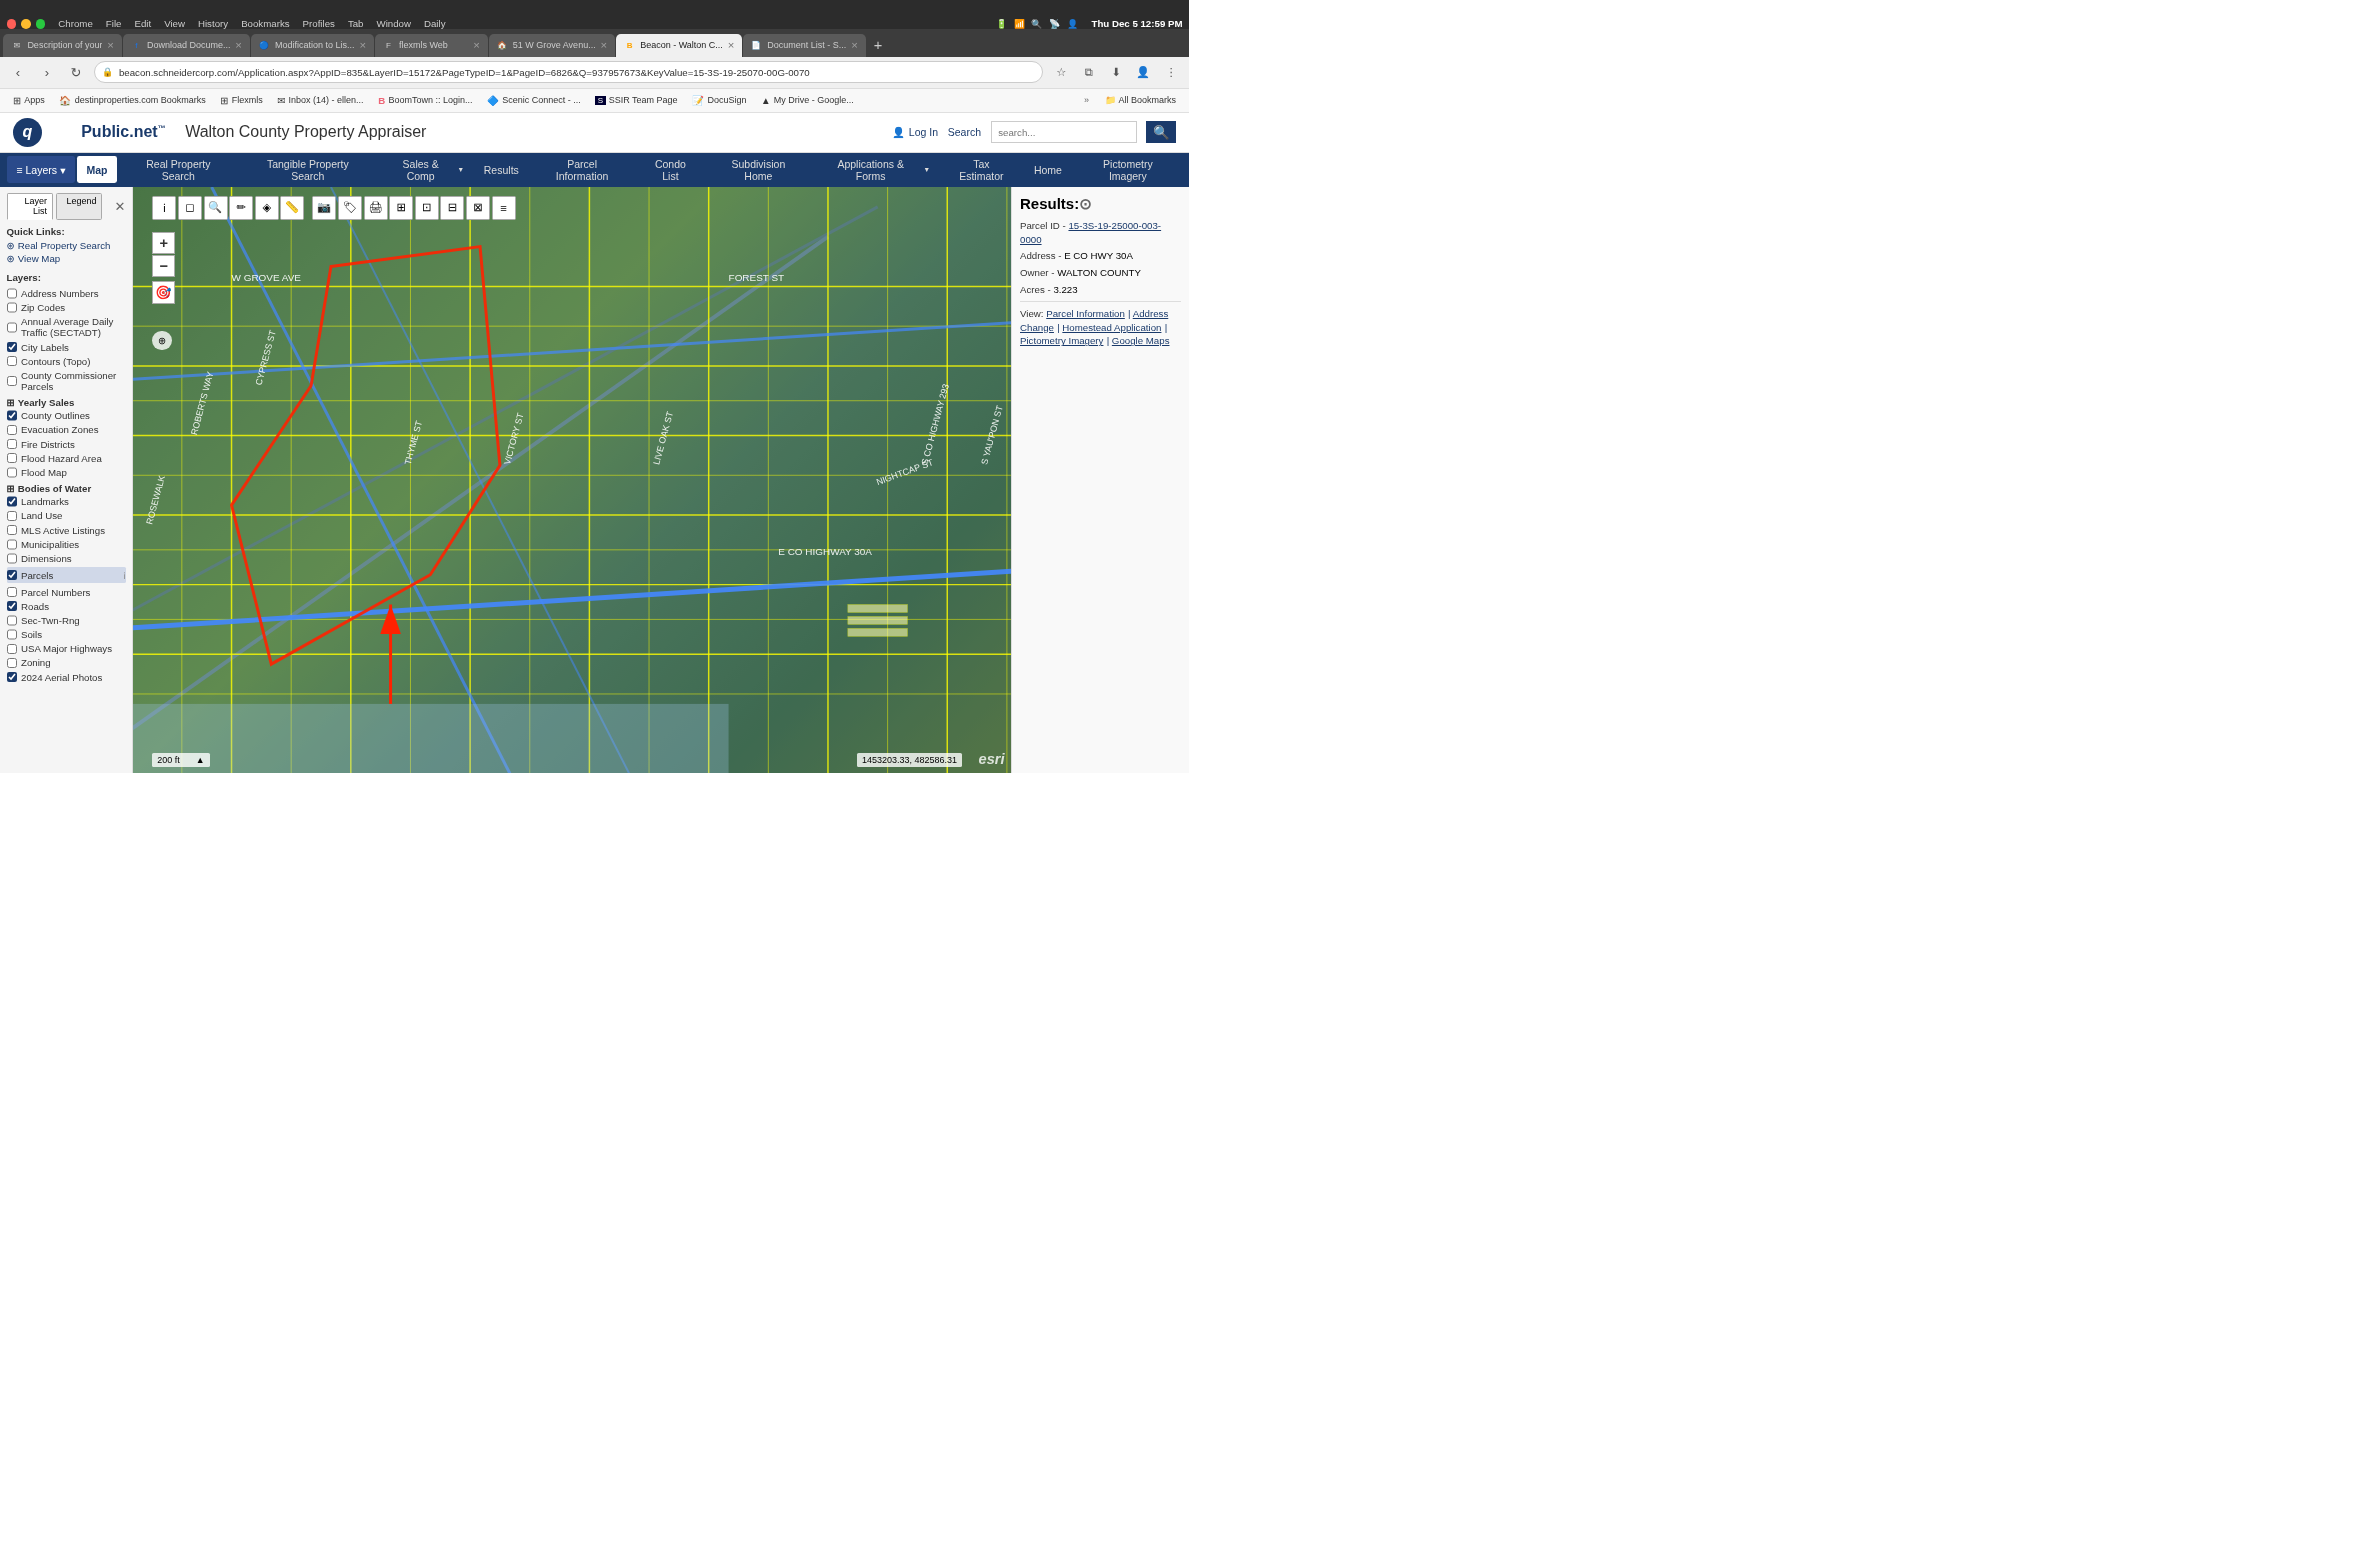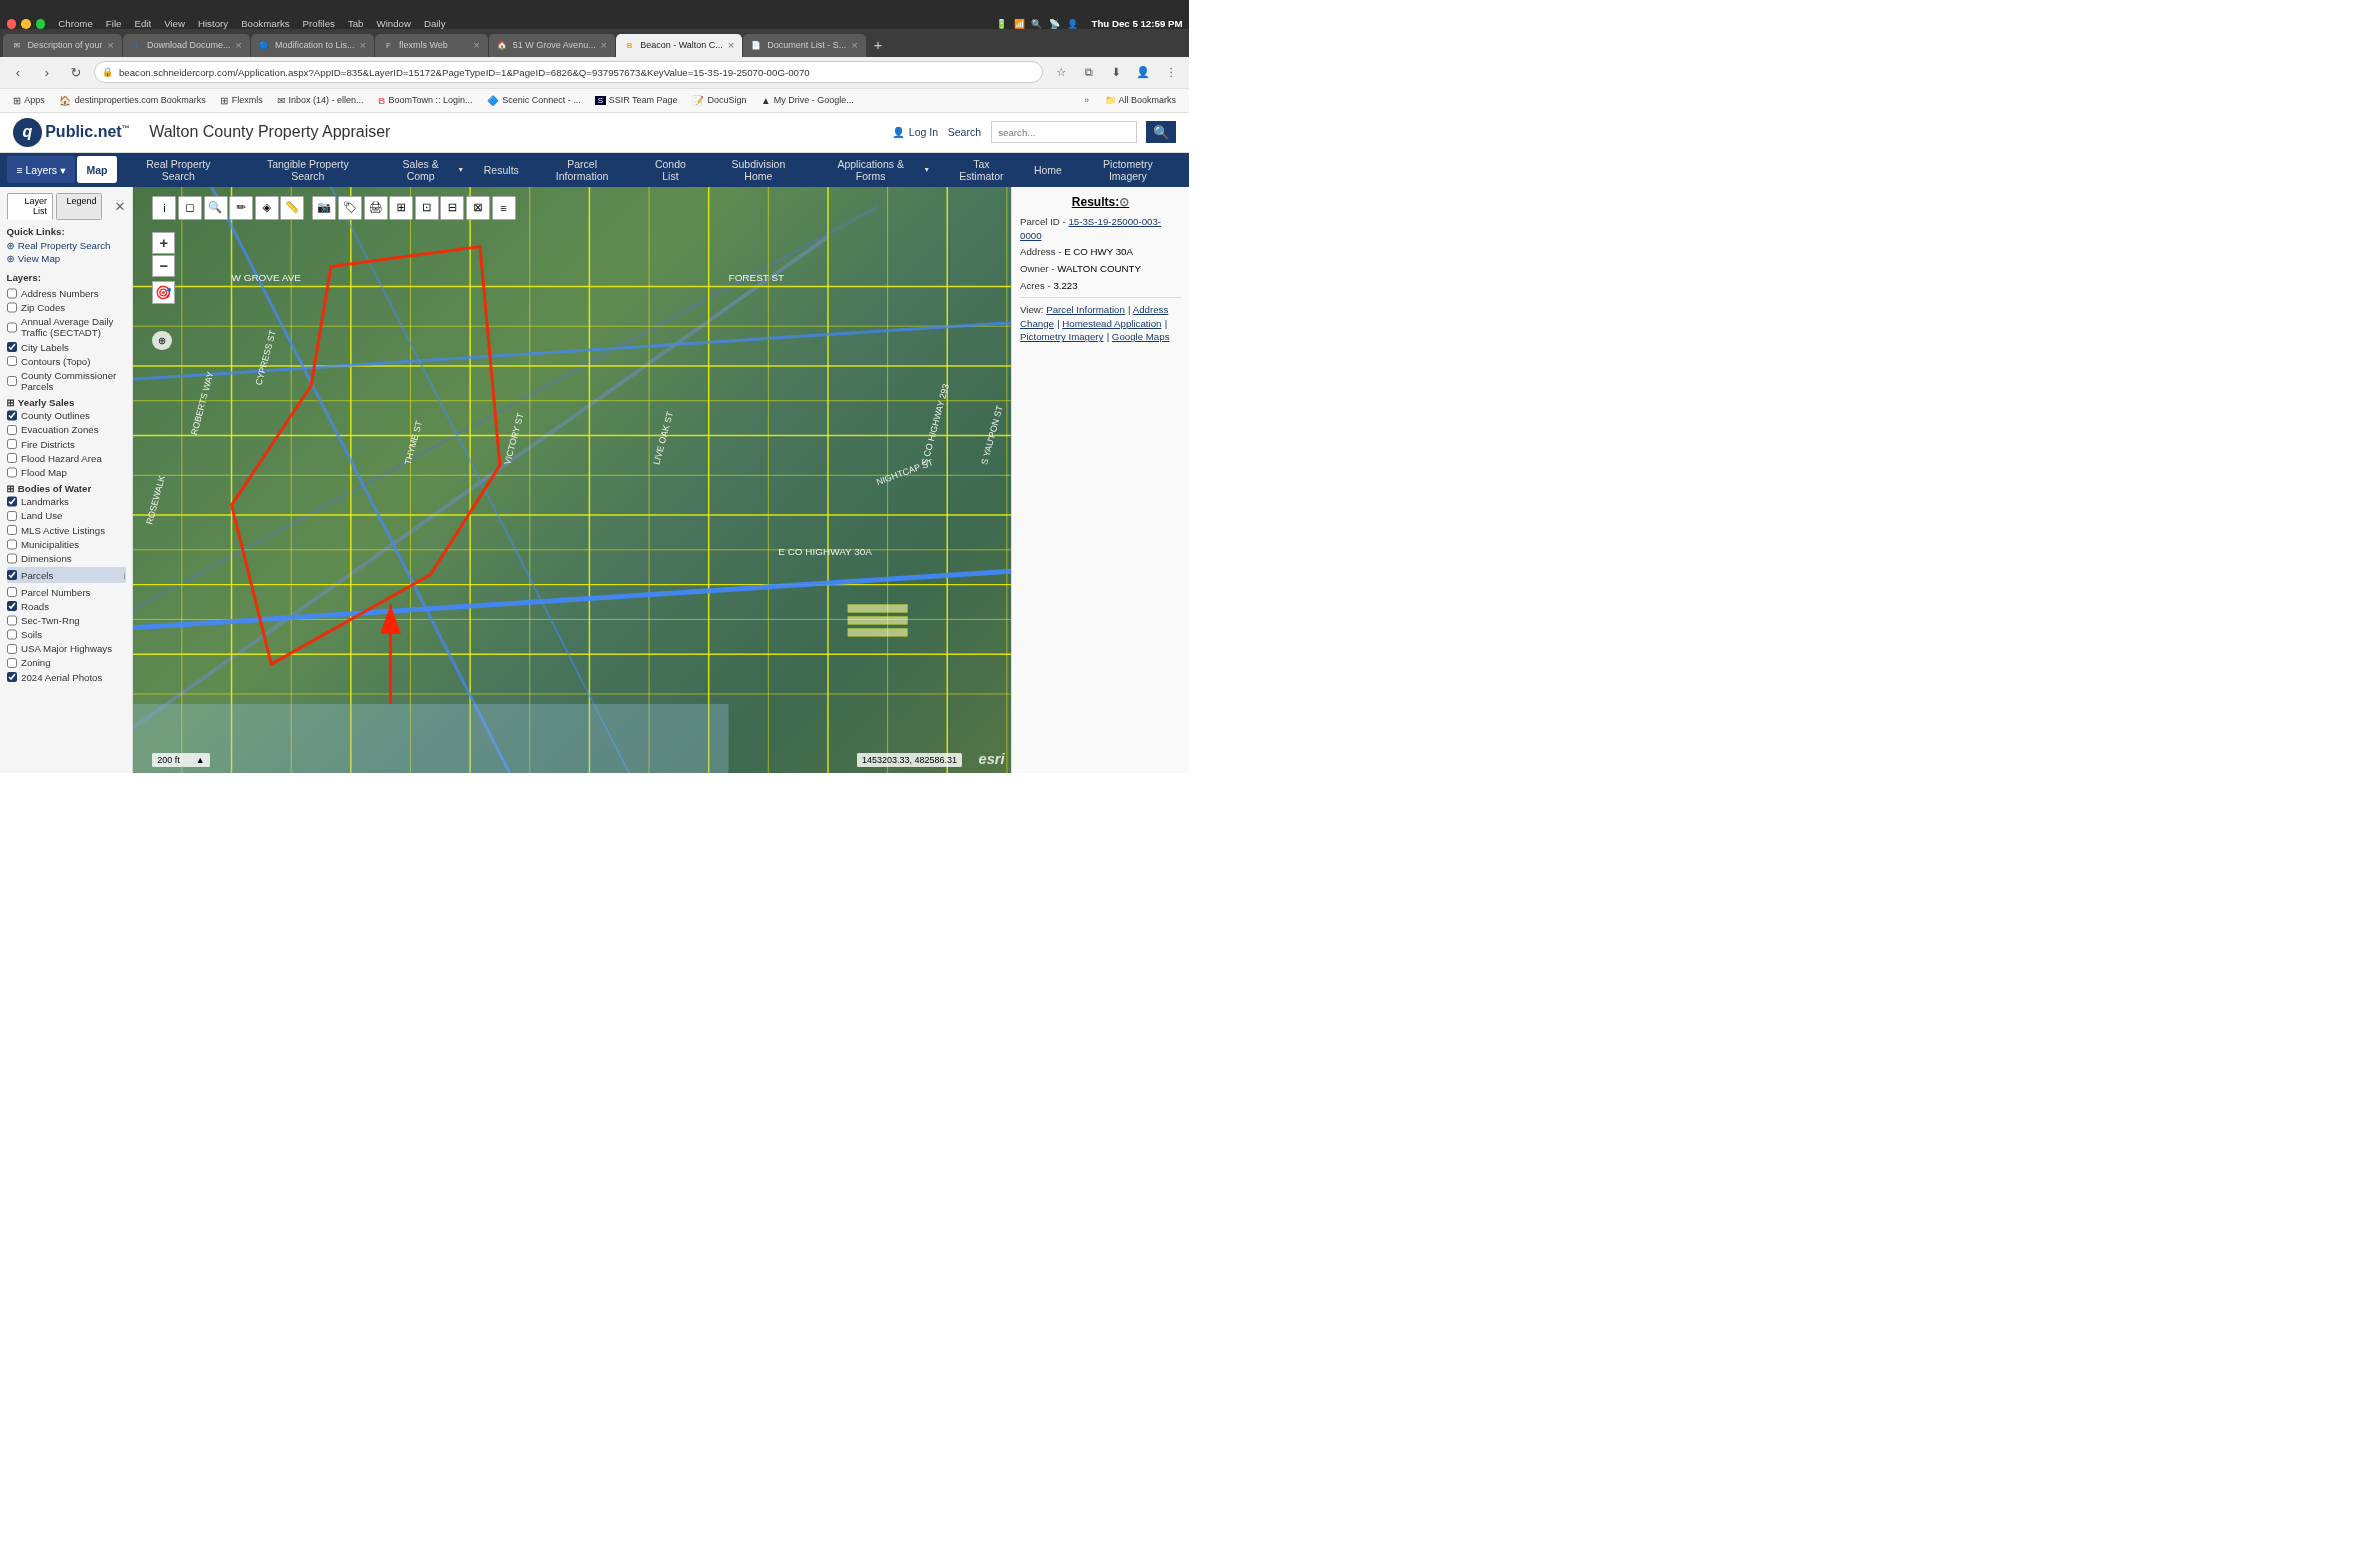--- a/index.html
+++ b/index.html
@@ -38,21 +38,21 @@
     .bookmark-item { display: flex; align-items: center; gap: 3.2px; padding: 1.6px 6.5px; cursor: pointer; color: #333; white-space: nowrap; border-radius: 2.4px; }
     .bm-icon { font-size: 9.7px; }
     .bookmark-more { margin-left: auto; color: #666; padding: 1.6px 4.9px; cursor: pointer; }
     .all-bookmarks { margin-left: 3.2px; }
 
     
     .app-header { background: #fff; height: 40px; display: flex; align-items: center; padding: 0 13px; border-bottom: 0.8px solid #ddd; gap: 13px; }
     .logo { display: flex; align-items: center; gap: 3.2px; }
     .logo-icon { width: 29px; height: 29px; background: #1a3a6b; border-radius: 50%; display: flex; align-items: center; justify-content: center; }
     .logo-q { color: #fff; font-size: 16px; font-weight: bold; font-style: italic; }
-    .logo-text { display: flex; flex-direction: column; }
+    .logo-text { display: flex; flex-direction: column; margin-left: 36px; }
     .county-title { font-size: 16px; color: #333; font-weight: normal; margin-left: 6.5px; }
     .header-right { margin-left: auto; display: flex; align-items: center; gap: 9.7px; }
     .header-login { display: flex; align-items: center; gap: 3.2px; color: #1a3a6b; font-size: 10.5px; cursor: pointer; }
     .header-search-link { color: #1a3a6b; font-size: 10.5px; cursor: pointer; }
     .header-search-box { border: 0.8px solid #ccc; height: 22.6px; width: 146px; padding: 0 6.5px; font-size: 9.7px; }
 
     
     .nav-bar { background: #1a3a6b; height: 34px; display: flex; align-items: center; padding: 0 6.5px; gap: 1.6px; }
     .nav-layers-btn { display: flex; align-items: center; gap: 3.2px; background: #2a4a8b; border: none; color: #fff; height: 27.5px; padding: 0 9.7px; cursor: pointer; font-size: 10.5px; border-radius: 2.4px; }
     .nav-map-btn { background: #fff; color: #1a3a6b; border: none; height: 27.5px; padding: 0 9.7px; cursor: pointer; font-size: 10.5px; font-weight: bold; border-radius: 2.4px; }
@@ -83,21 +83,21 @@
 
     .map-zoom { position: absolute; left: 19.4px; top: 45px; z-index: 10; display: flex; flex-direction: column; gap: 0.8px; }
     .zoom-btn { width: 22.6px; height: 22.6px; background: #fff; border: 0.8px solid #aaa; cursor: pointer; display: flex; align-items: center; justify-content: center; font-size: 14.6px; font-weight: bold; color: #333; }
     .map-locate-btn { width: 22.6px; height: 22.6px; background: #fff; border: 0.8px solid #aaa; cursor: pointer; display: flex; align-items: center; justify-content: center; margin-top: 3.2px; }
 
     
     .map-bg { position: absolute; inset: 0; background: #5a8a5a; }
 
     
     .results-panel { width: 178px; min-width: 178px; background: #f9f9f9; border-left: 0.8px solid #ddd; padding: 8px; overflow-y: auto; font-size: 9.7px; }
-    .results-title { font-weight: bold; font-size: 12px; margin-bottom: 6.5px; display: flex; justify-content: center; align-items: center; text-decoration: underline; }
+    .results-title { font-weight: bold; font-size: 15px; margin-bottom: 6.5px; display: flex; justify-content: flex-start; align-items: center; }
     .results-close { cursor: pointer; color: #666; }
     .result-field { margin-bottom: 3.2px; line-height: 1.4; }
     .result-label { color: #333; font-weight: normal; }
     .result-link { color: #1a3a6b; text-decoration: underline; cursor: pointer; }
     .result-value { color: #000; }
     .result-separator { border: none; border-top: 0.8px solid #ddd; margin: 4.9px 0; }
     .result-actions { font-size: 9.7px; color: #1a3a6b; }
     .result-actions a { color: #1a3a6b; text-decoration: underline; cursor: pointer; margin-right: 3.2px; }
 
     

